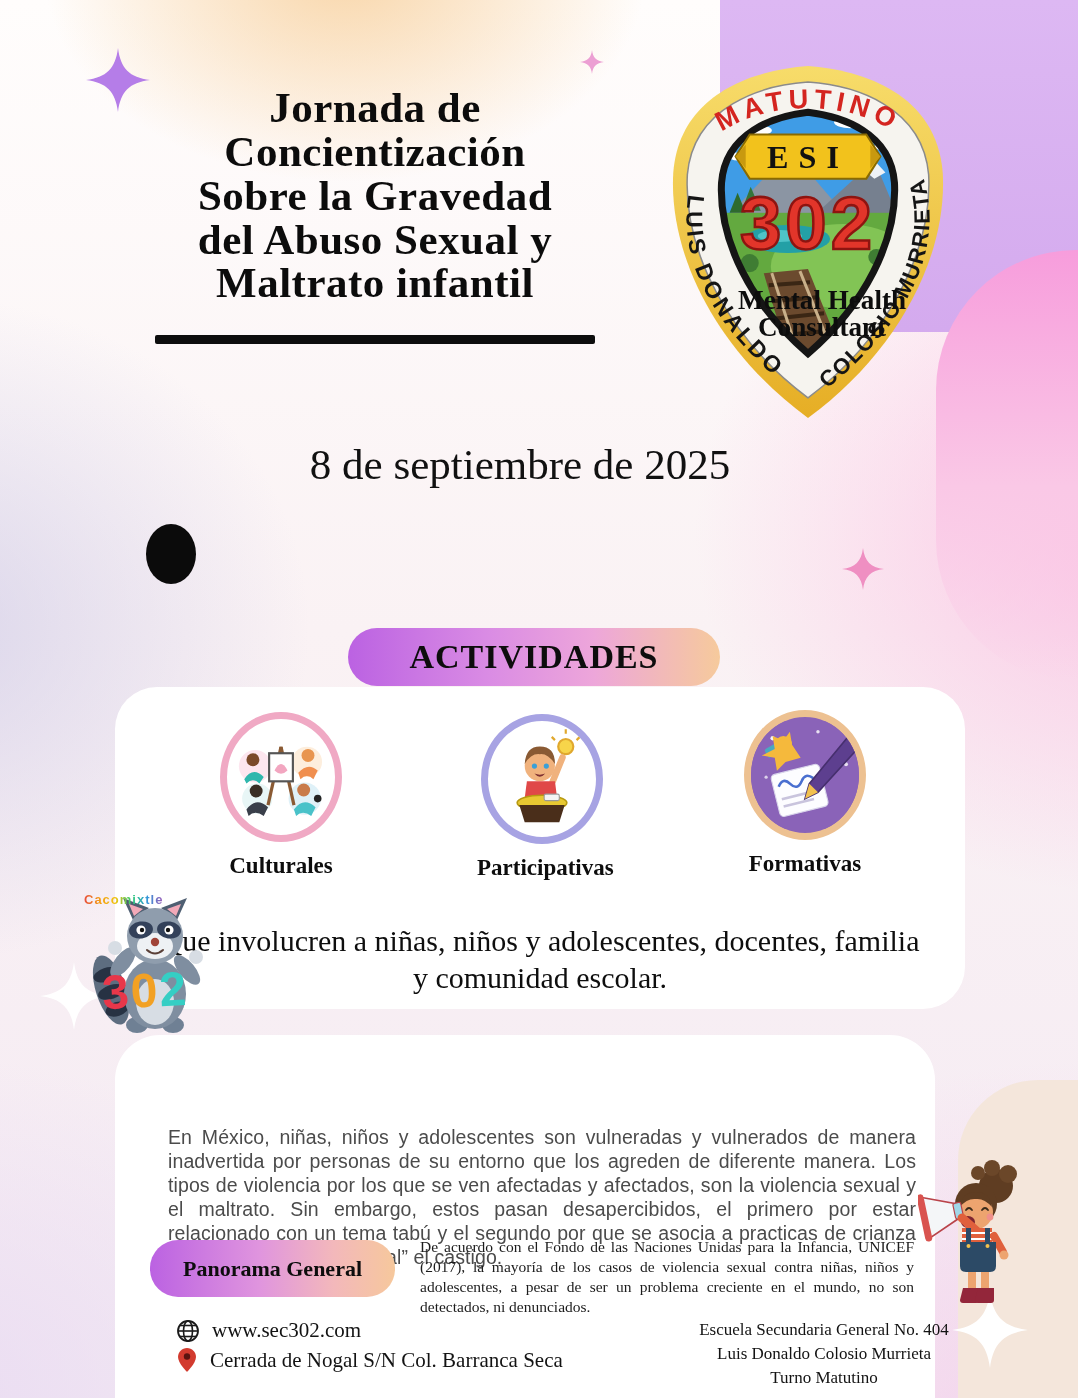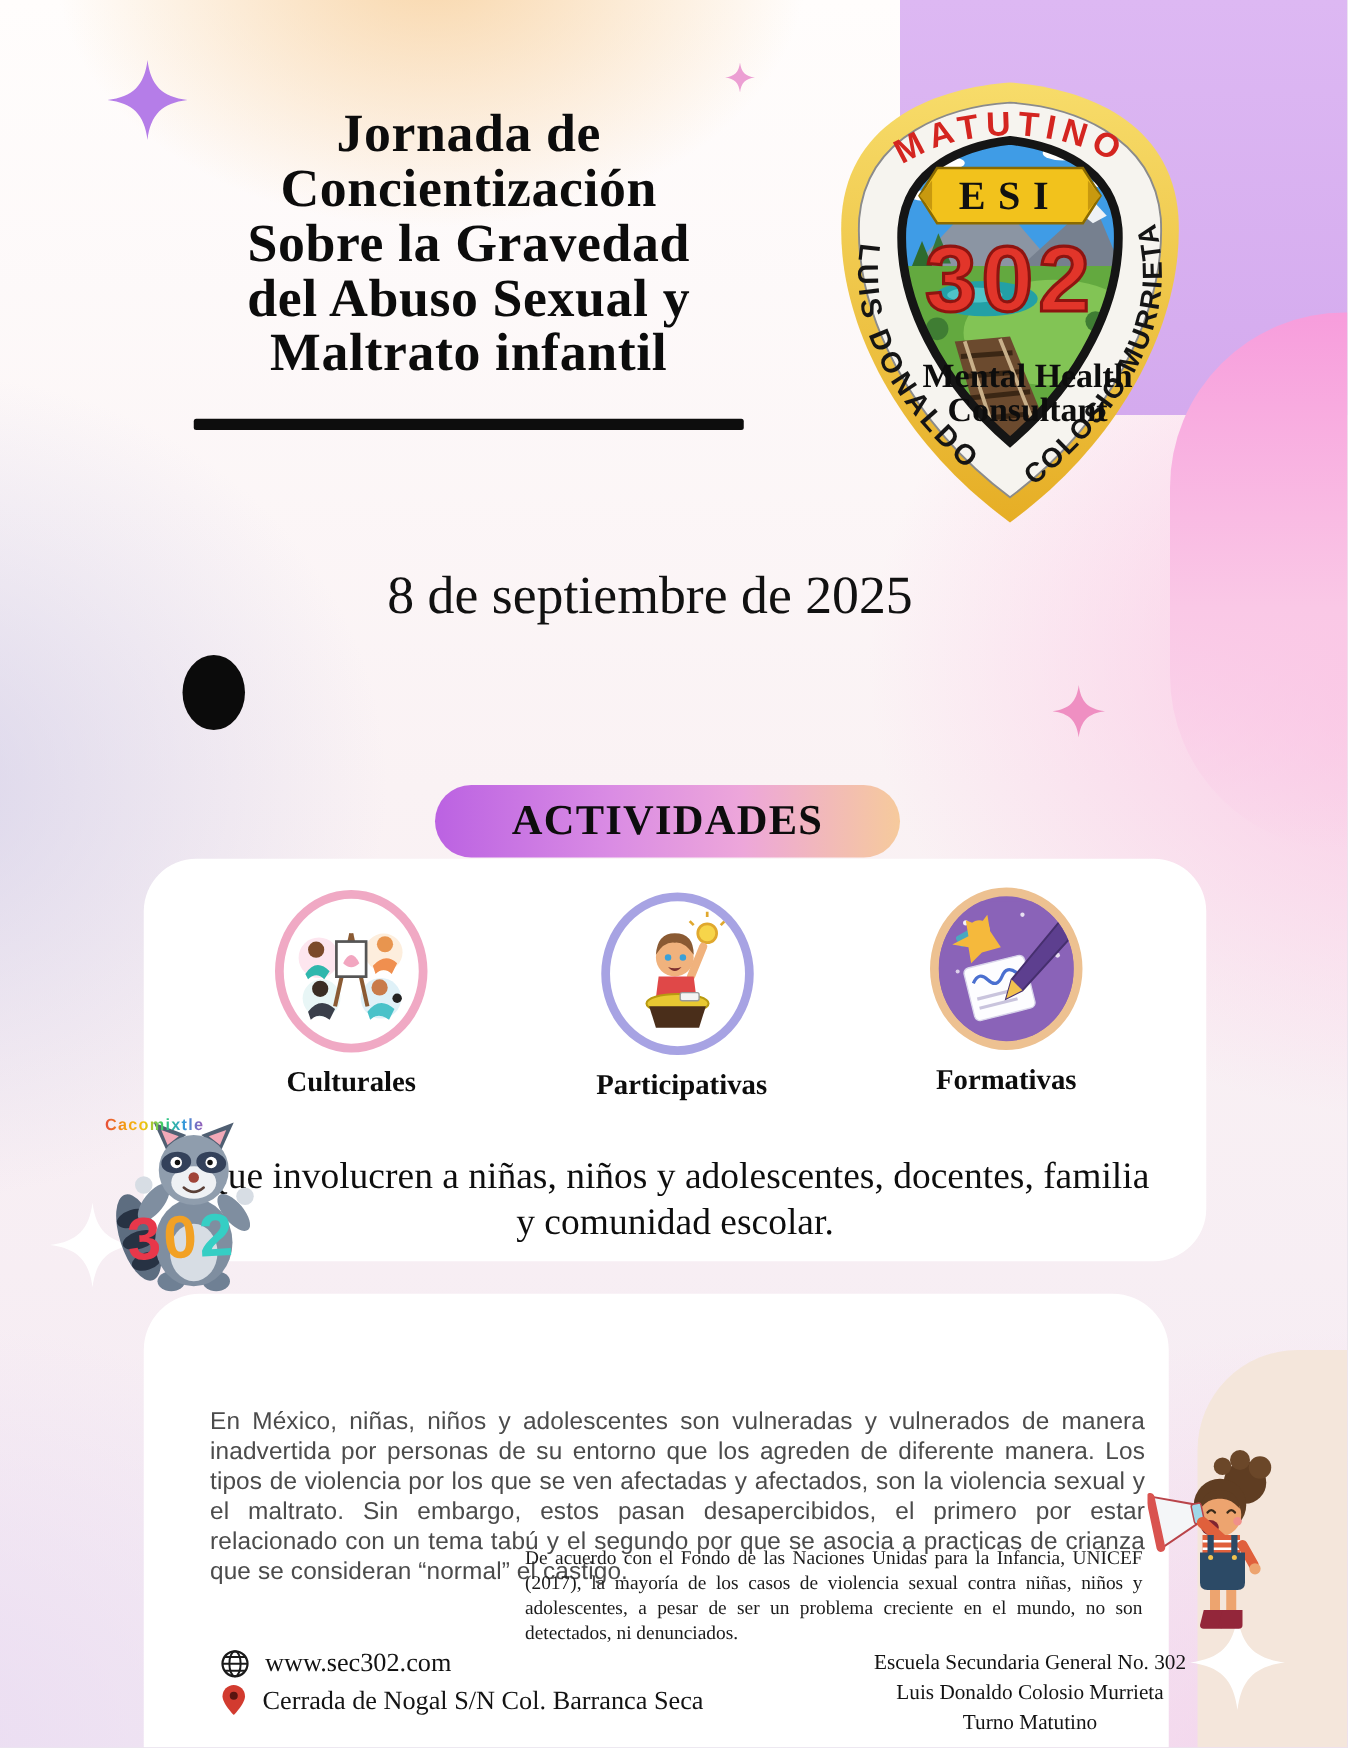--- a/index.html
+++ b/index.html
@@ -24,21 +24,21 @@
   
   .sparkle{display:block;}
   
   .title-block{left:138px;top:86px;width:474px;text-align:center;}
   .title-block h1{margin:0;font-size:43px;line-height:1.02;font-weight:700;color:#0c0c0c;letter-spacing:0.5px;}
   .title-block h1 span{display:block;}
   .title-underline{margin:30px auto 0;width:440px;height:9px;background:#0d0d0d;border-radius:2px;}
   
   .shield{left:633px;top:60px;width:350px;height:374px;}
   
-  .date{left:220px;top:452px;width:600px;text-align:center;font-size:43px;color:#111;}
+  .date{left:220px;top:440px;width:600px;text-align:center;font-size:43px;color:#111;}
   
   .obj-bullet{left:146px;top:524px;width:50px;height:60px;background:#0b0b0b;border-radius:50%;}
   .obj-text{left:212px;top:506px;width:632px;color:#131313;}
   .obj-text h2{margin:0;font-size:24px;font-weight:400;}
   .obj-text p{margin:4px 0 0;font-size:23.5px;line-height:1.27;}
   
   .act-pill{left:348px;top:628px;width:372px;height:58px;border-radius:30px;
     background:linear-gradient(90deg,#bb62e2 0%,#da8ce4 38%,#eda6da 66%,#f6ca9c 100%);
     display:flex;align-items:center;justify-content:center;}
   .act-pill span{font-size:34px;font-weight:700;color:#0d0d0d;letter-spacing:1px;}
@@ -313,20 +313,23 @@
     </div>
   </div>
 
   <div class="abs card2"></div>
 
 
   <div class="abs porque-body">
     <p>En México, niñas, niños y adolescentes son vulneradas y vulnerados de manera inadvertida por personas de su entorno que los agreden de diferente manera. Los tipos de violencia por los que se ven afectadas y afectados, son la violencia sexual y el maltrato. Sin embargo, estos pasan desapercibidos, el primero por estar relacionado con un tema tabú y el segundo por que se asocia a practicas de crianza que se consideran “normal” el castigo.</p>
   </div>
 
+  <div class="abs panorama-pill">
+    <span>Panorama General</span>
+  </div>
   <div class="abs panorama-body">
     <p>De acuerdo con el Fondo de las Naciones Unidas para la Infancia, UNICEF (2017), la mayoría de los casos de violencia sexual contra niñas, niños y adolescentes, a pesar de ser un problema creciente en el mundo, no son detectados, ni denunciados.</p>
   </div>
 
   <div class="abs footer-left">
     <div class="row">
       <svg width="24" height="24" viewBox="0 0 24 24">
         <circle cx="12" cy="12" r="10" fill="none" stroke="#1a1a1a" stroke-width="1.8"></circle>
         <ellipse cx="12" cy="12" rx="4.5" ry="10" fill="none" stroke="#1a1a1a" stroke-width="1.6"></ellipse>
         <line x1="2" y1="12" x2="22" y2="12" stroke="#1a1a1a" stroke-width="1.6"></line>
@@ -338,21 +341,21 @@
     <div class="row">
       <svg width="22" height="26" viewBox="0 0 22 26">
         <path d="M11,1 C16,1 20,5 20,10 C20,16 11,25 11,25 C11,25 2,16 2,10 C2,5 6,1 11,1Z" fill="#d23b2f"></path>
         <circle cx="11" cy="9.5" r="3.2" fill="#5a1410"></circle>
       </svg>
       <span>Cerrada de Nogal S/N Col. Barranca Seca</span>
     </div>
   </div>
 
   <div class="abs footer-right">
-    <div>Escuela Secundaria General No. 302</div>
+    <div>Escuela Secundaria General No. 404</div>
     <div>Luis Donaldo Colosio Murrieta</div>
     <div>Turno Matutino</div>
   </div>
 
   <svg class="abs girl" viewBox="0 0 124 182">
     <circle cx="78" cy="26" r="17" fill="#5f3d22"></circle>
     <circle cx="90" cy="14" r="9" fill="#6b4729"></circle>
       <circle cx="74" cy="8" r="8" fill="#6b4729"></circle>
       <circle cx="60" cy="13" r="7" fill="#6b4729"></circle>
     <circle cx="58" cy="44" r="21" fill="#5f3d22"></circle>

